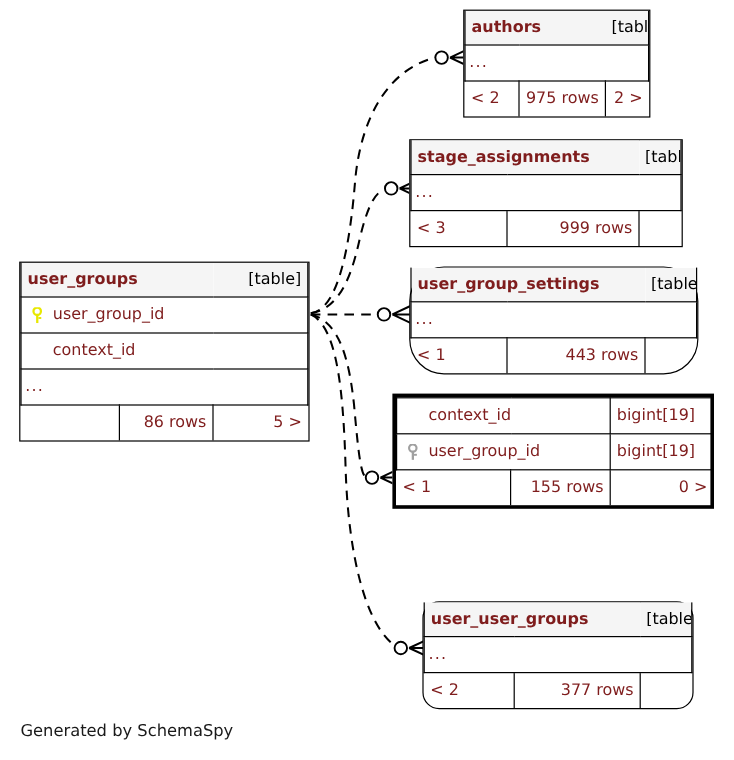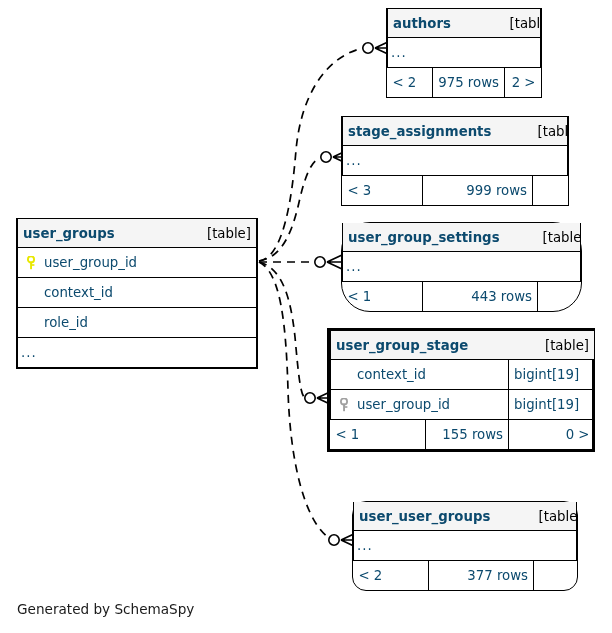--- a/index.html
+++ b/index.html
@@ -39,21 +39,21 @@
   .node table {
     border-collapse: collapse;
     width: 100%;
     height: 100%;
     table-layout: fixed;
   }
   .node td {
     border: 1px solid #000000;
     padding: 0 5px;
     font-size: 13.3px;
-    color: #0c4a6e;
+    color: #7f1d1d;
     height: 29px;
     white-space: nowrap;
     overflow: hidden;
   }
   .hdr td {
     background: #f5f5f5;
     border-top: none;
     font-weight: bold;
     height: 28px;
   }
@@ -246,24 +246,20 @@
   </div>
 
   <div class="node focus" style="left:327px; top:328px; width:268px;">
     <table>
       <colgroup>
           <col style="width:95px">
           <col style="width:83px">
           <col style="width:86px">
         </colgroup>
       <tbody>
-          <tr class="hdr">
-        <td class="tname" colspan="2">user_group_stage</td>
-        <td class="ttag">[table]</td>
-      </tr>
 
       <tr>
         <td class="col-name nokey" colspan="2">context_id</td>
         <td class="col-type">bigint[19]</td>
       </tr>
 
       <tr>
         <td class="col-name" colspan="2">
           <svg class="keyicon" viewBox="0 0 12 14">
             <circle cx="6" cy="3.4" r="3.1" fill="none" stroke="#a0a0a0" stroke-width="1.8"></circle>
@@ -330,27 +326,29 @@
             <rect x="7" y="8.2" width="2.4" height="1.6" fill="#e8e800"></rect>
           </svg>
           <span>user_group_id</span>
         </td>
       </tr>
 
       <tr>
         <td class="col-name nokey" colspan="3">context_id</td>
       </tr>
 
-      <tr>
-        <td class="col-name nokey" colspan="3">role_id</td>
-      </tr>
-
-      <tr>
-        <td class="dots" colspan="3">...</td>
-      </tr>
-
+
+      <tr>
+        <td class="dots" colspan="3">...</td>
+      </tr>
+
+      <tr class="foot">
+        <td class="f-left"></td>
+        <td class="f-mid">86 rows</td>
+        <td class="f-right">5 &gt;</td>
+      </tr>
     </tbody>
       </table>
   </div>
 
   <div class="credit">Generated by SchemaSpy</div>
 
 </div>
 
 </body></html>

